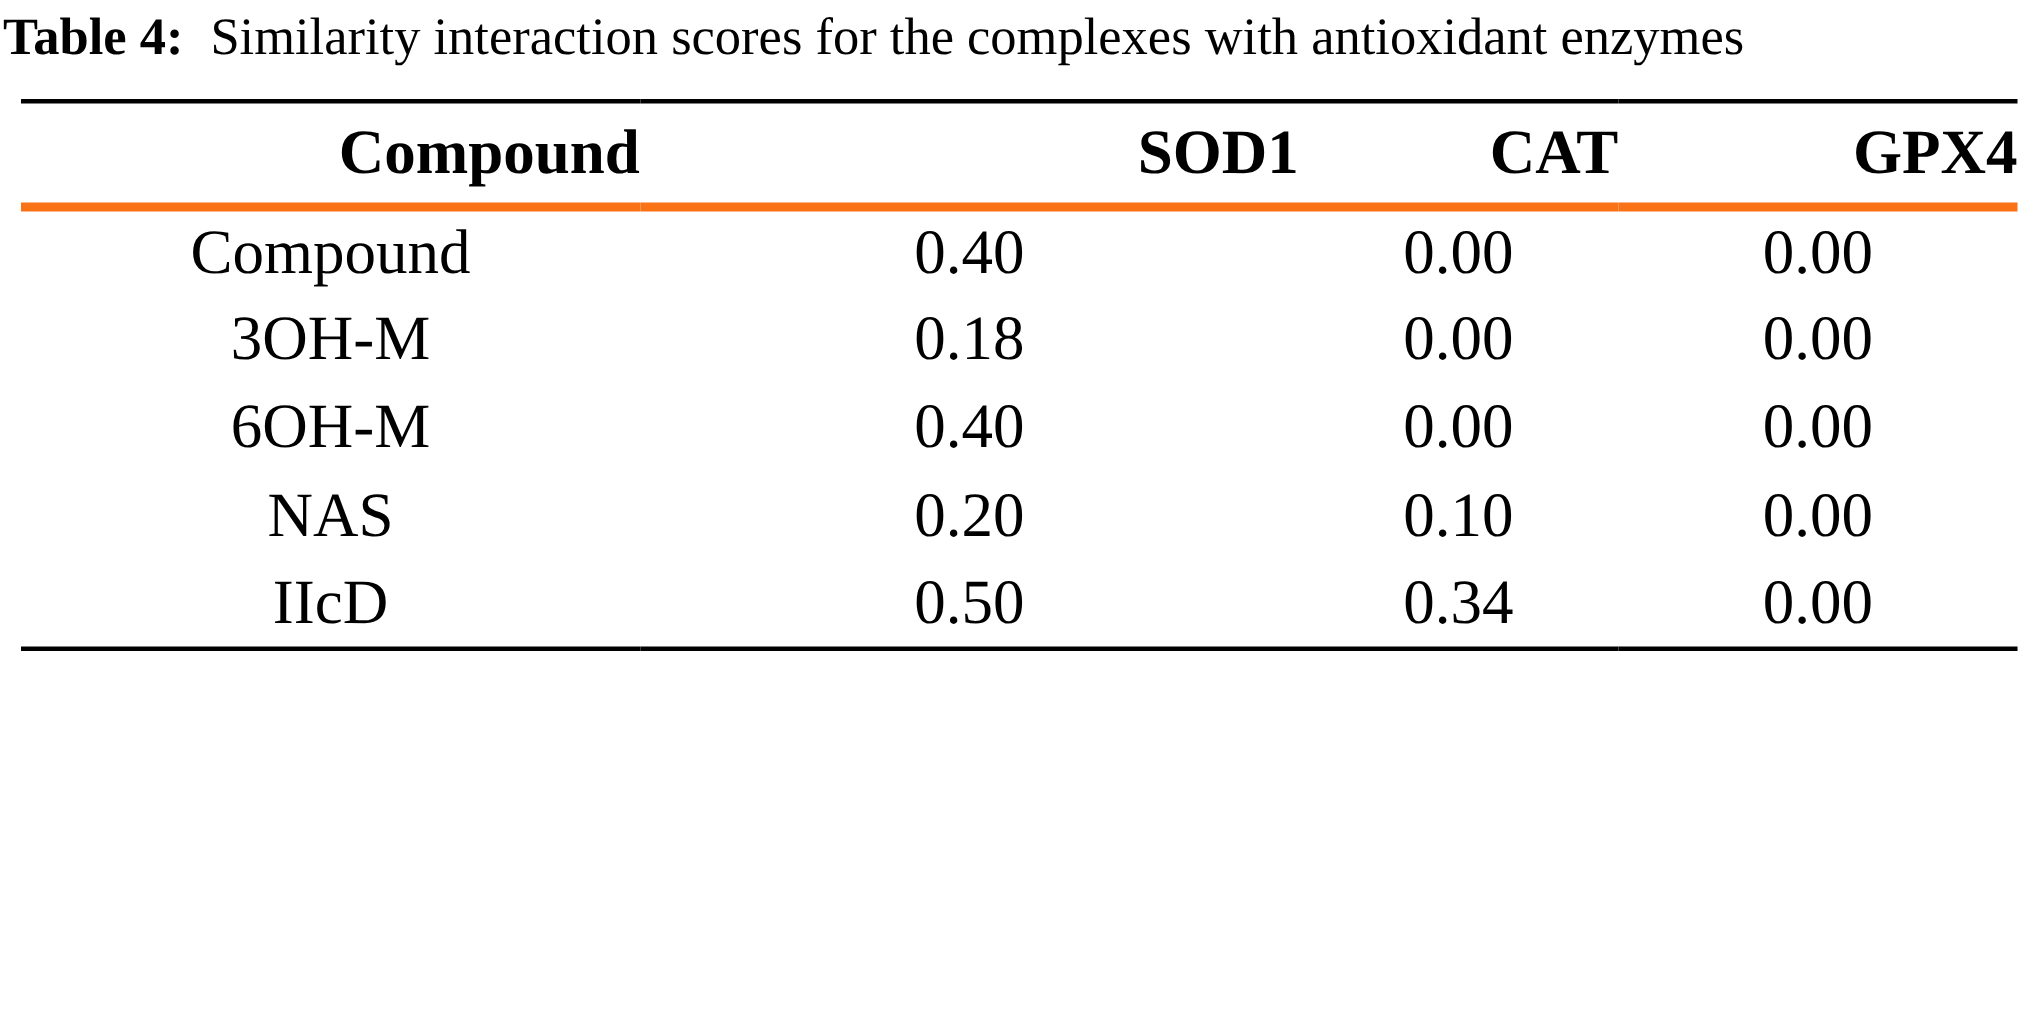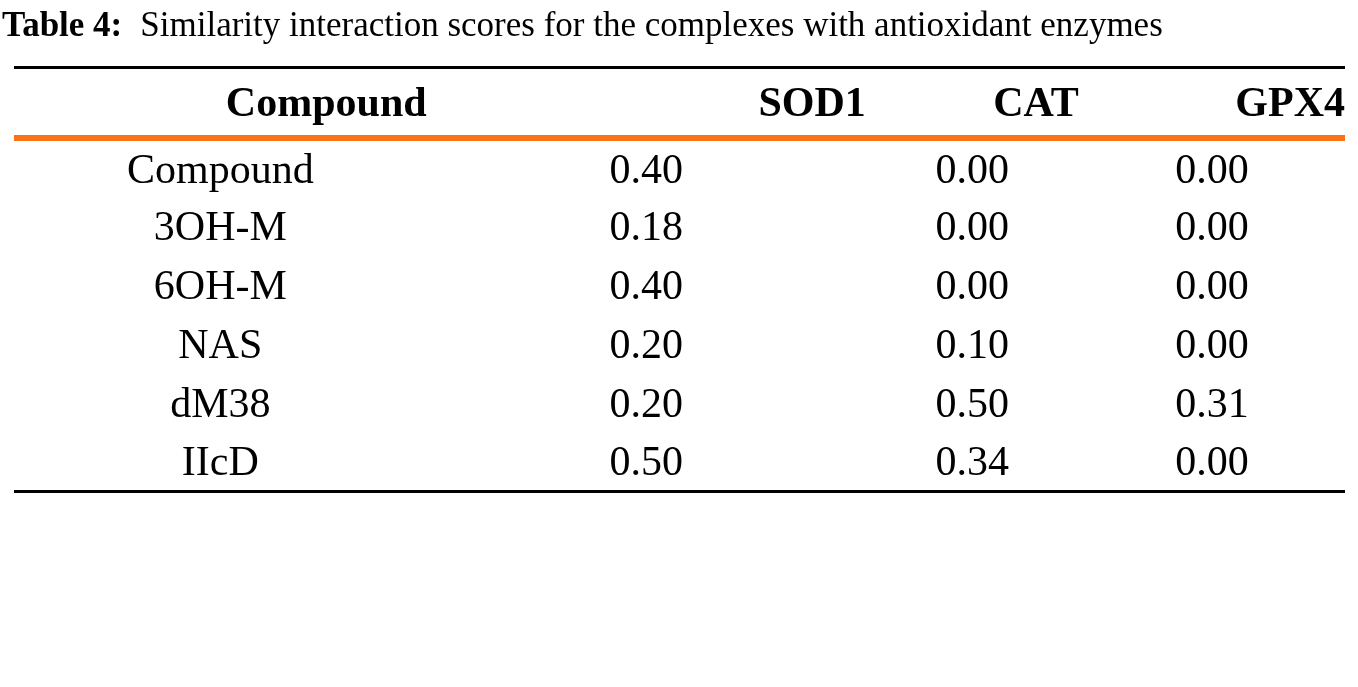--- a/index.html
+++ b/index.html
@@ -103,26 +103,20 @@
           <td>0.00</td>
           <td>0.00</td>
         </tr>
         <tr>
           <td>NAS</td>
           <td>0.20</td>
           <td>0.10</td>
           <td>0.00</td>
         </tr>
         <tr>
-          <td>dM38</td>
-          <td>0.20</td>
-          <td>0.50</td>
-          <td>0.31</td>
-        </tr>
-        <tr>
           <td>IIcD</td>
           <td>0.50</td>
           <td>0.34</td>
           <td>0.00</td>
         </tr>
       </tbody>
   </table>
 
 </div>
 

